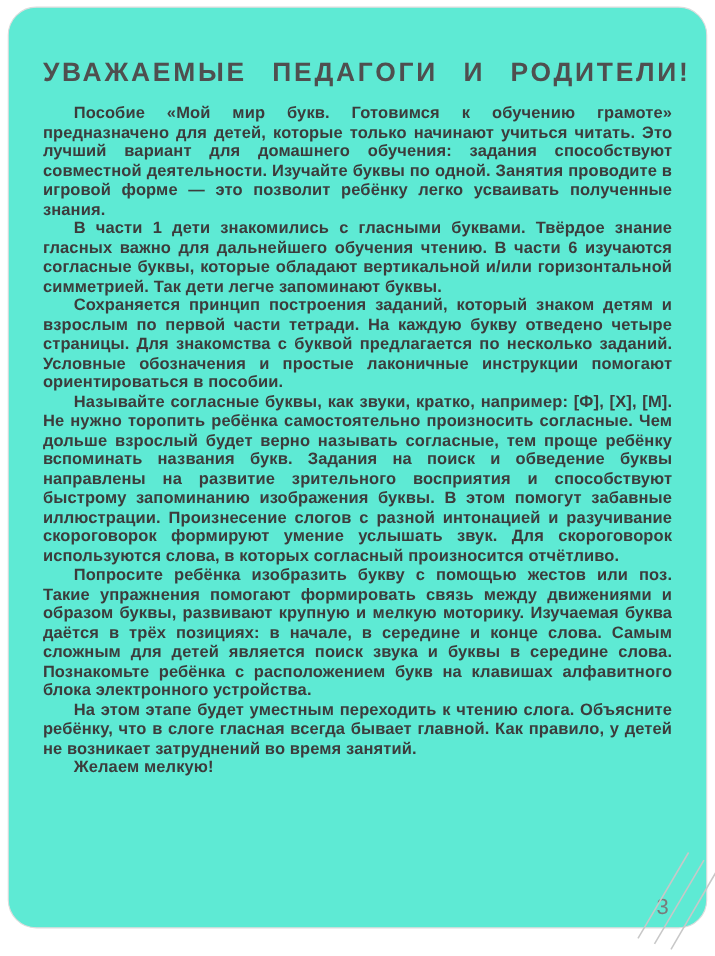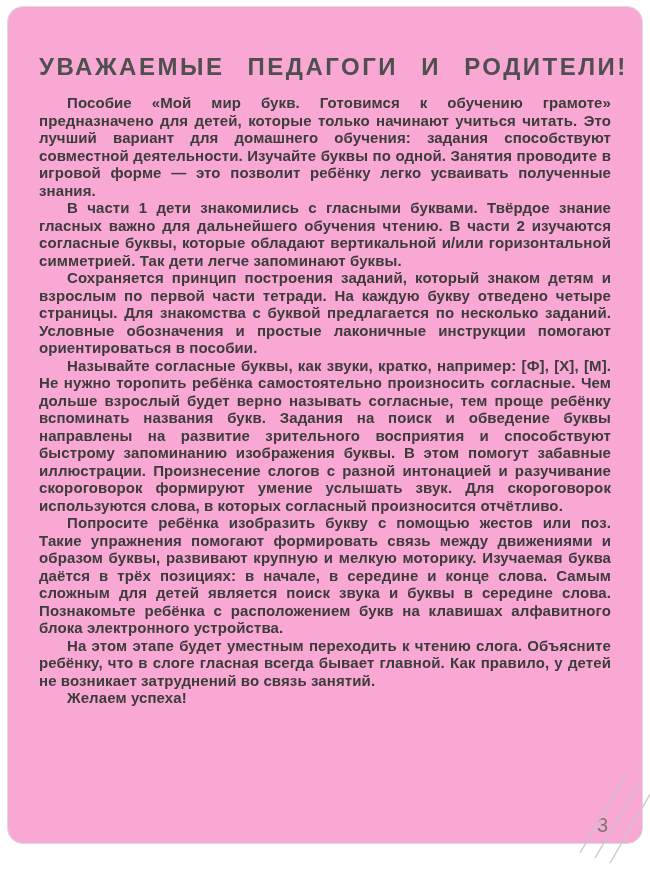--- a/index.html
+++ b/index.html
@@ -18,22 +18,22 @@
     height: 869px;
     background: #ffffff;
   }
   .sheet {
     position: absolute;
     top: 6px;
     left: 7px;
     right: 7px;
     bottom: 25px;
     border: 1px solid #dcdcdc;
-    border-radius: 16px;
-    background: #f9a8d4;
+    border-radius: 26px;
+    background: #5eead4;
     box-sizing: border-box;
   }
   .content {
     position: absolute;
     top: 0;
     left: 0;
     right: 0;
     padding: 46px 31px 0 31px;
     box-sizing: border-box;
   }
@@ -74,26 +74,26 @@
 </style>
 </head>
 <body>
 
 <div class="canvas">
   <div class="sheet">
     <div class="content">
       <h1 class="title">УВАЖАЕМЫЕ ПЕДАГОГИ И РОДИТЕЛИ!</h1>
       <div class="bodytext">
         <p>Пособие «Мой мир букв. Готовимся к обучению грамоте» предназначено для детей, которые только начинают учиться читать. Это лучший вариант для домашнего обучения: задания способствуют совместной деятельности. Изучайте буквы по одной. Занятия проводите в игровой форме — это позволит ребёнку легко усваивать полученные знания.</p>
-        <p>В части 1 дети знакомились с гласными буквами. Твёрдое знание гласных важно для дальнейшего обучения чтению. В части 2 изучаются согласные буквы, которые обладают вертикальной и/или горизонтальной симметрией. Так дети легче запоминают буквы.</p>
+        <p>В части 1 дети знакомились с гласными буквами. Твёрдое знание гласных важно для дальнейшего обучения чтению. В части 6 изучаются согласные буквы, которые обладают вертикальной и/или горизонтальной симметрией. Так дети легче запоминают буквы.</p>
         <p>Сохраняется принцип построения заданий, который знаком детям и взрослым по первой части тетради. На каждую букву отведено четыре страницы. Для знакомства с буквой предлагается по несколько заданий. Условные обозначения и простые лаконичные инструкции помогают ориентироваться в пособии.</p>
         <p>Называйте согласные буквы, как звуки, кратко, например: [Ф], [Х], [М]. Не нужно торопить ребёнка самостоятельно произносить согласные. Чем дольше взрослый будет верно называть согласные, тем проще ребёнку вспоминать названия букв. Задания на поиск и обведение буквы направлены на развитие зрительного восприятия и способствуют быстрому запоминанию изображения буквы. В этом помогут забавные иллюстрации. Произнесение слогов с разной интонацией и разучивание скороговорок формируют умение услышать звук. Для скороговорок используются слова, в которых согласный произносится отчётливо.</p>
         <p>Попросите ребёнка изобразить букву с помощью жестов или поз. Такие упражнения помогают формировать связь между движениями и образом буквы, развивают крупную и мелкую моторику. Изучаемая буква даётся в трёх позициях: в начале, в середине и конце слова. Самым сложным для детей является поиск звука и буквы в середине слова. Познакомьте ребёнка с расположением букв на клавишах алфавитного блока электронного устройства.</p>
-        <p>На этом этапе будет уместным переходить к чтению слога. Объясните ребёнку, что в слоге гласная всегда бывает главной. Как правило, у детей не возникает затруднений во связь занятий.</p>
-        <p>Желаем успеха!</p>
+        <p>На этом этапе будет уместным переходить к чтению слога. Объясните ребёнку, что в слоге гласная всегда бывает главной. Как правило, у детей не возникает затруднений во время занятий.</p>
+        <p>Желаем мелкую!</p>
       </div>
     </div>
   </div>
 
   <div class="page-number">3</div>
 
   <svg class="corner-lines" viewBox="0 0 72 100" xmlns="http://www.w3.org/2000/svg">
     <line x1="2" y1="88" x2="48" y2="10" stroke="#c8c8c8" stroke-width="1.4"></line>
     <line x1="17" y1="93" x2="62" y2="17" stroke="#c8c8c8" stroke-width="1.4"></line>
     <line x1="32" y1="98" x2="74" y2="26" stroke="#c8c8c8" stroke-width="1.4"></line>

